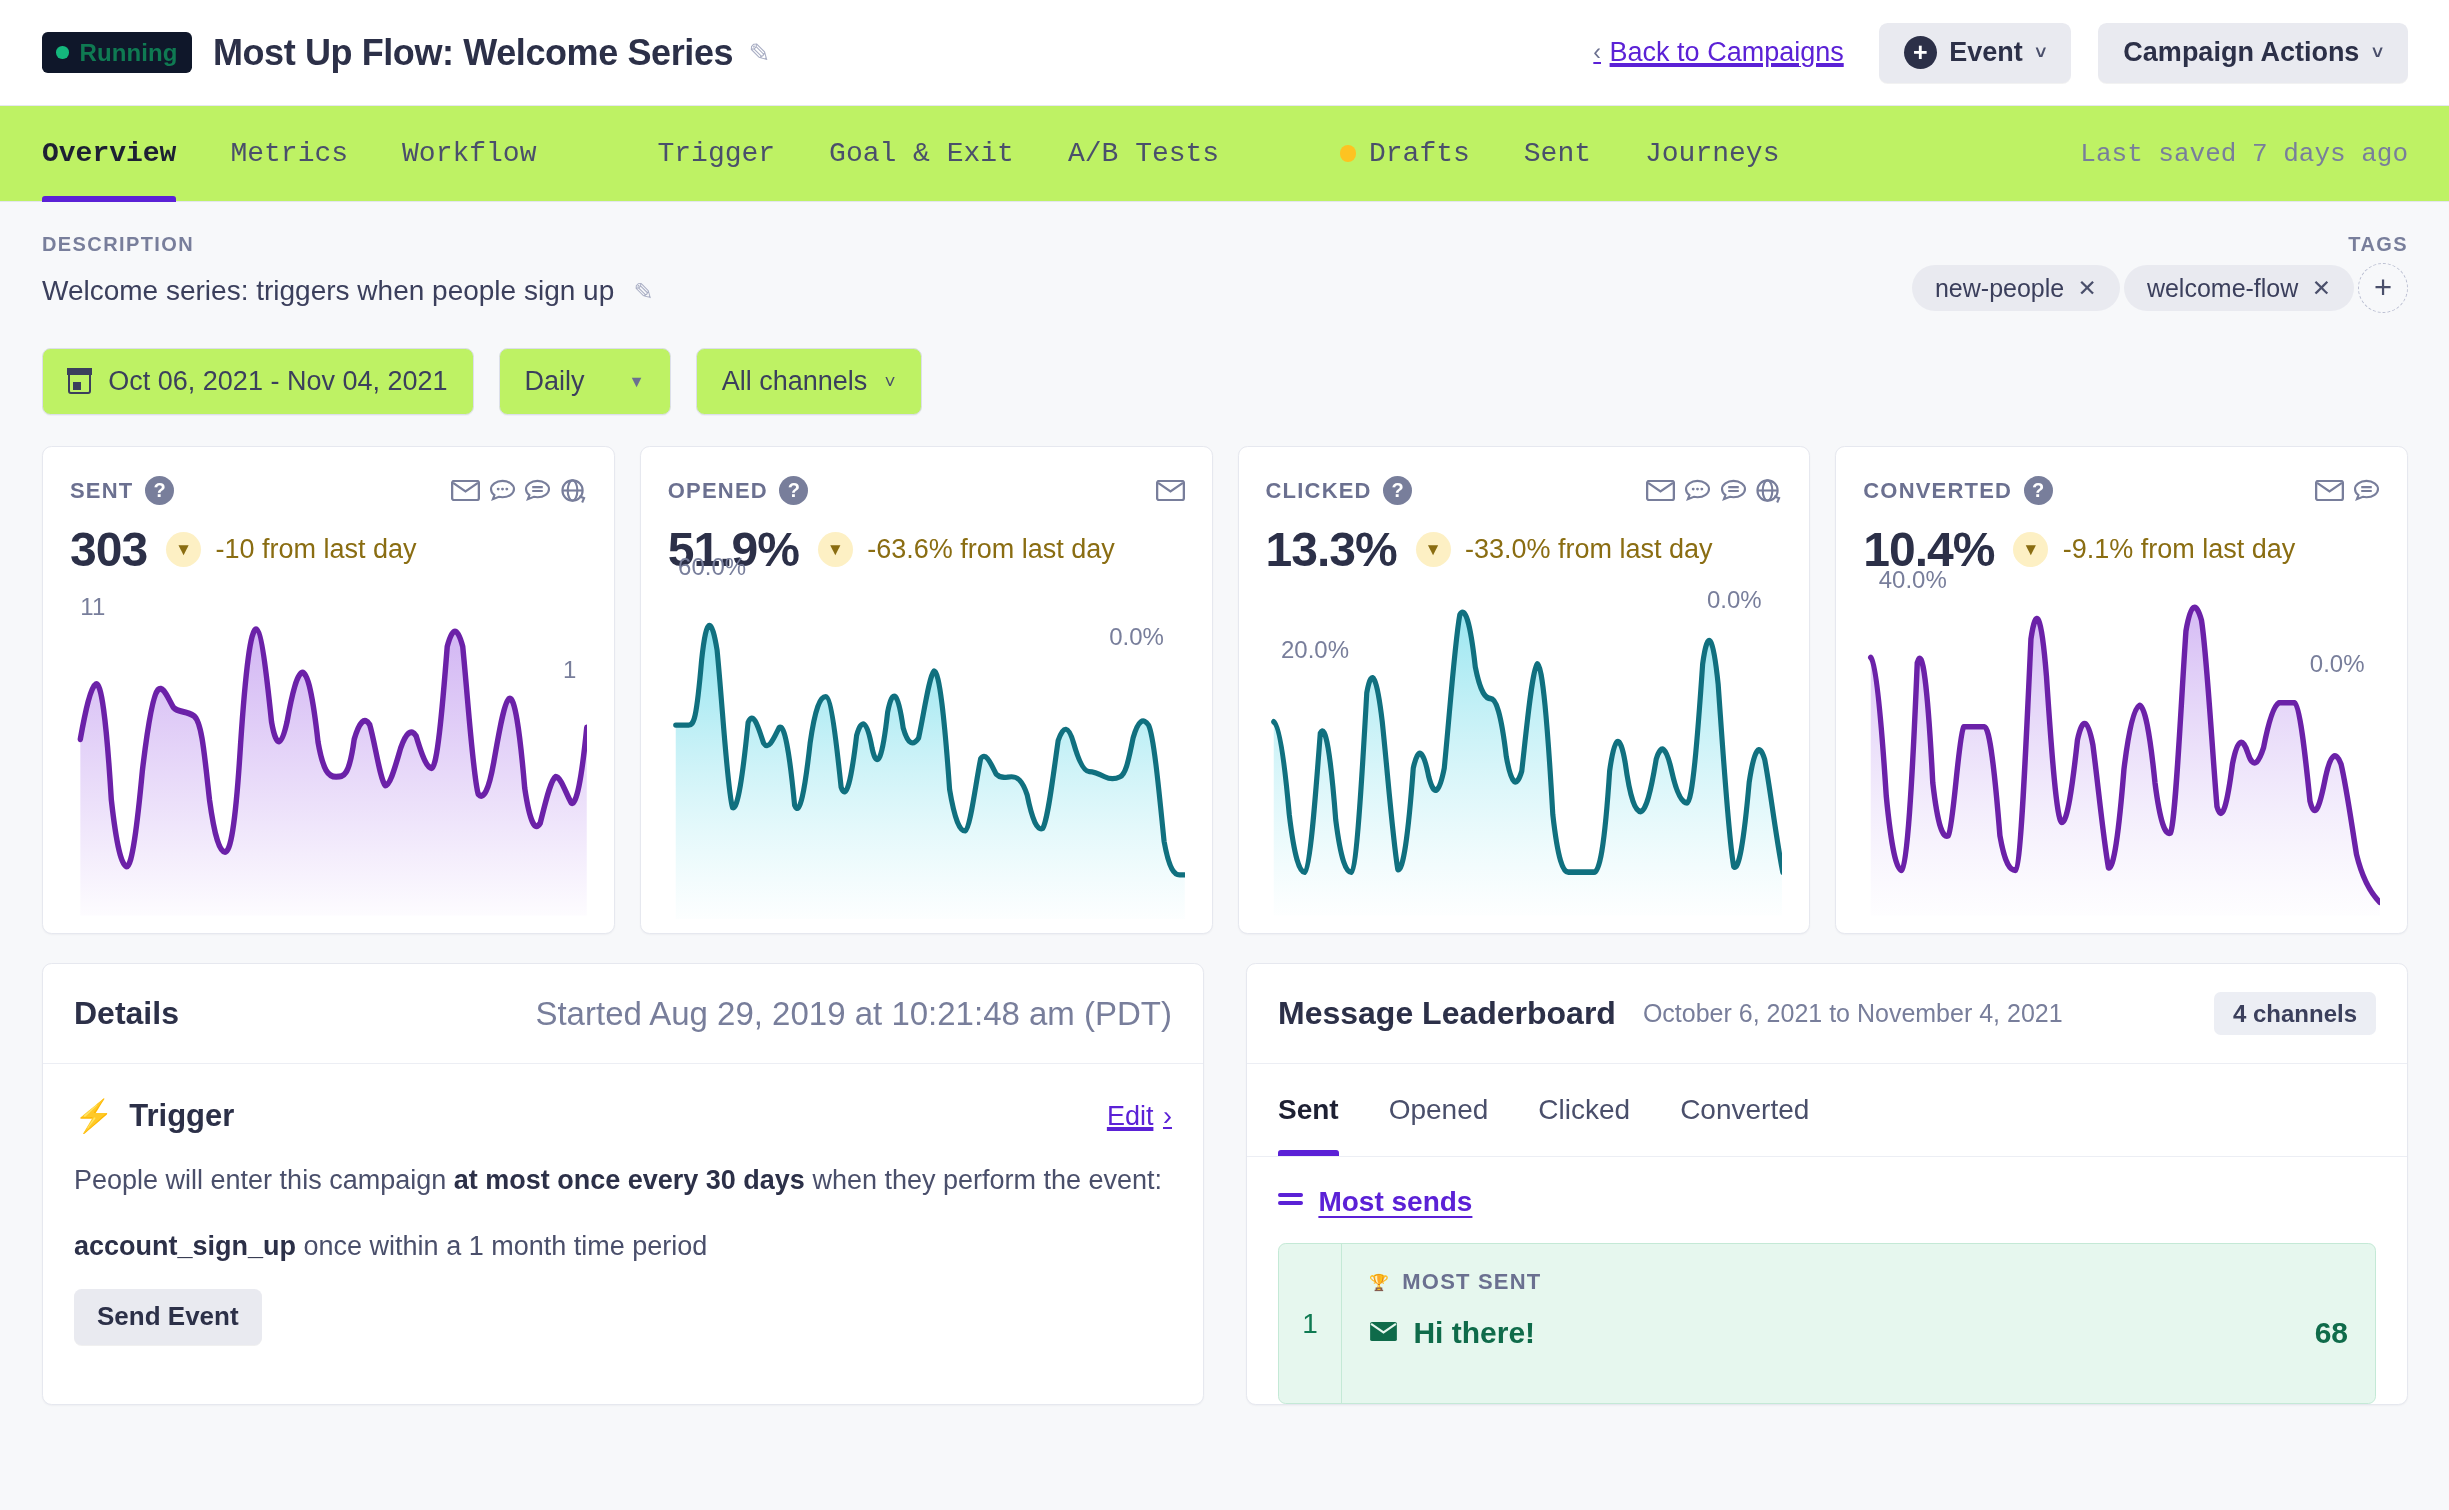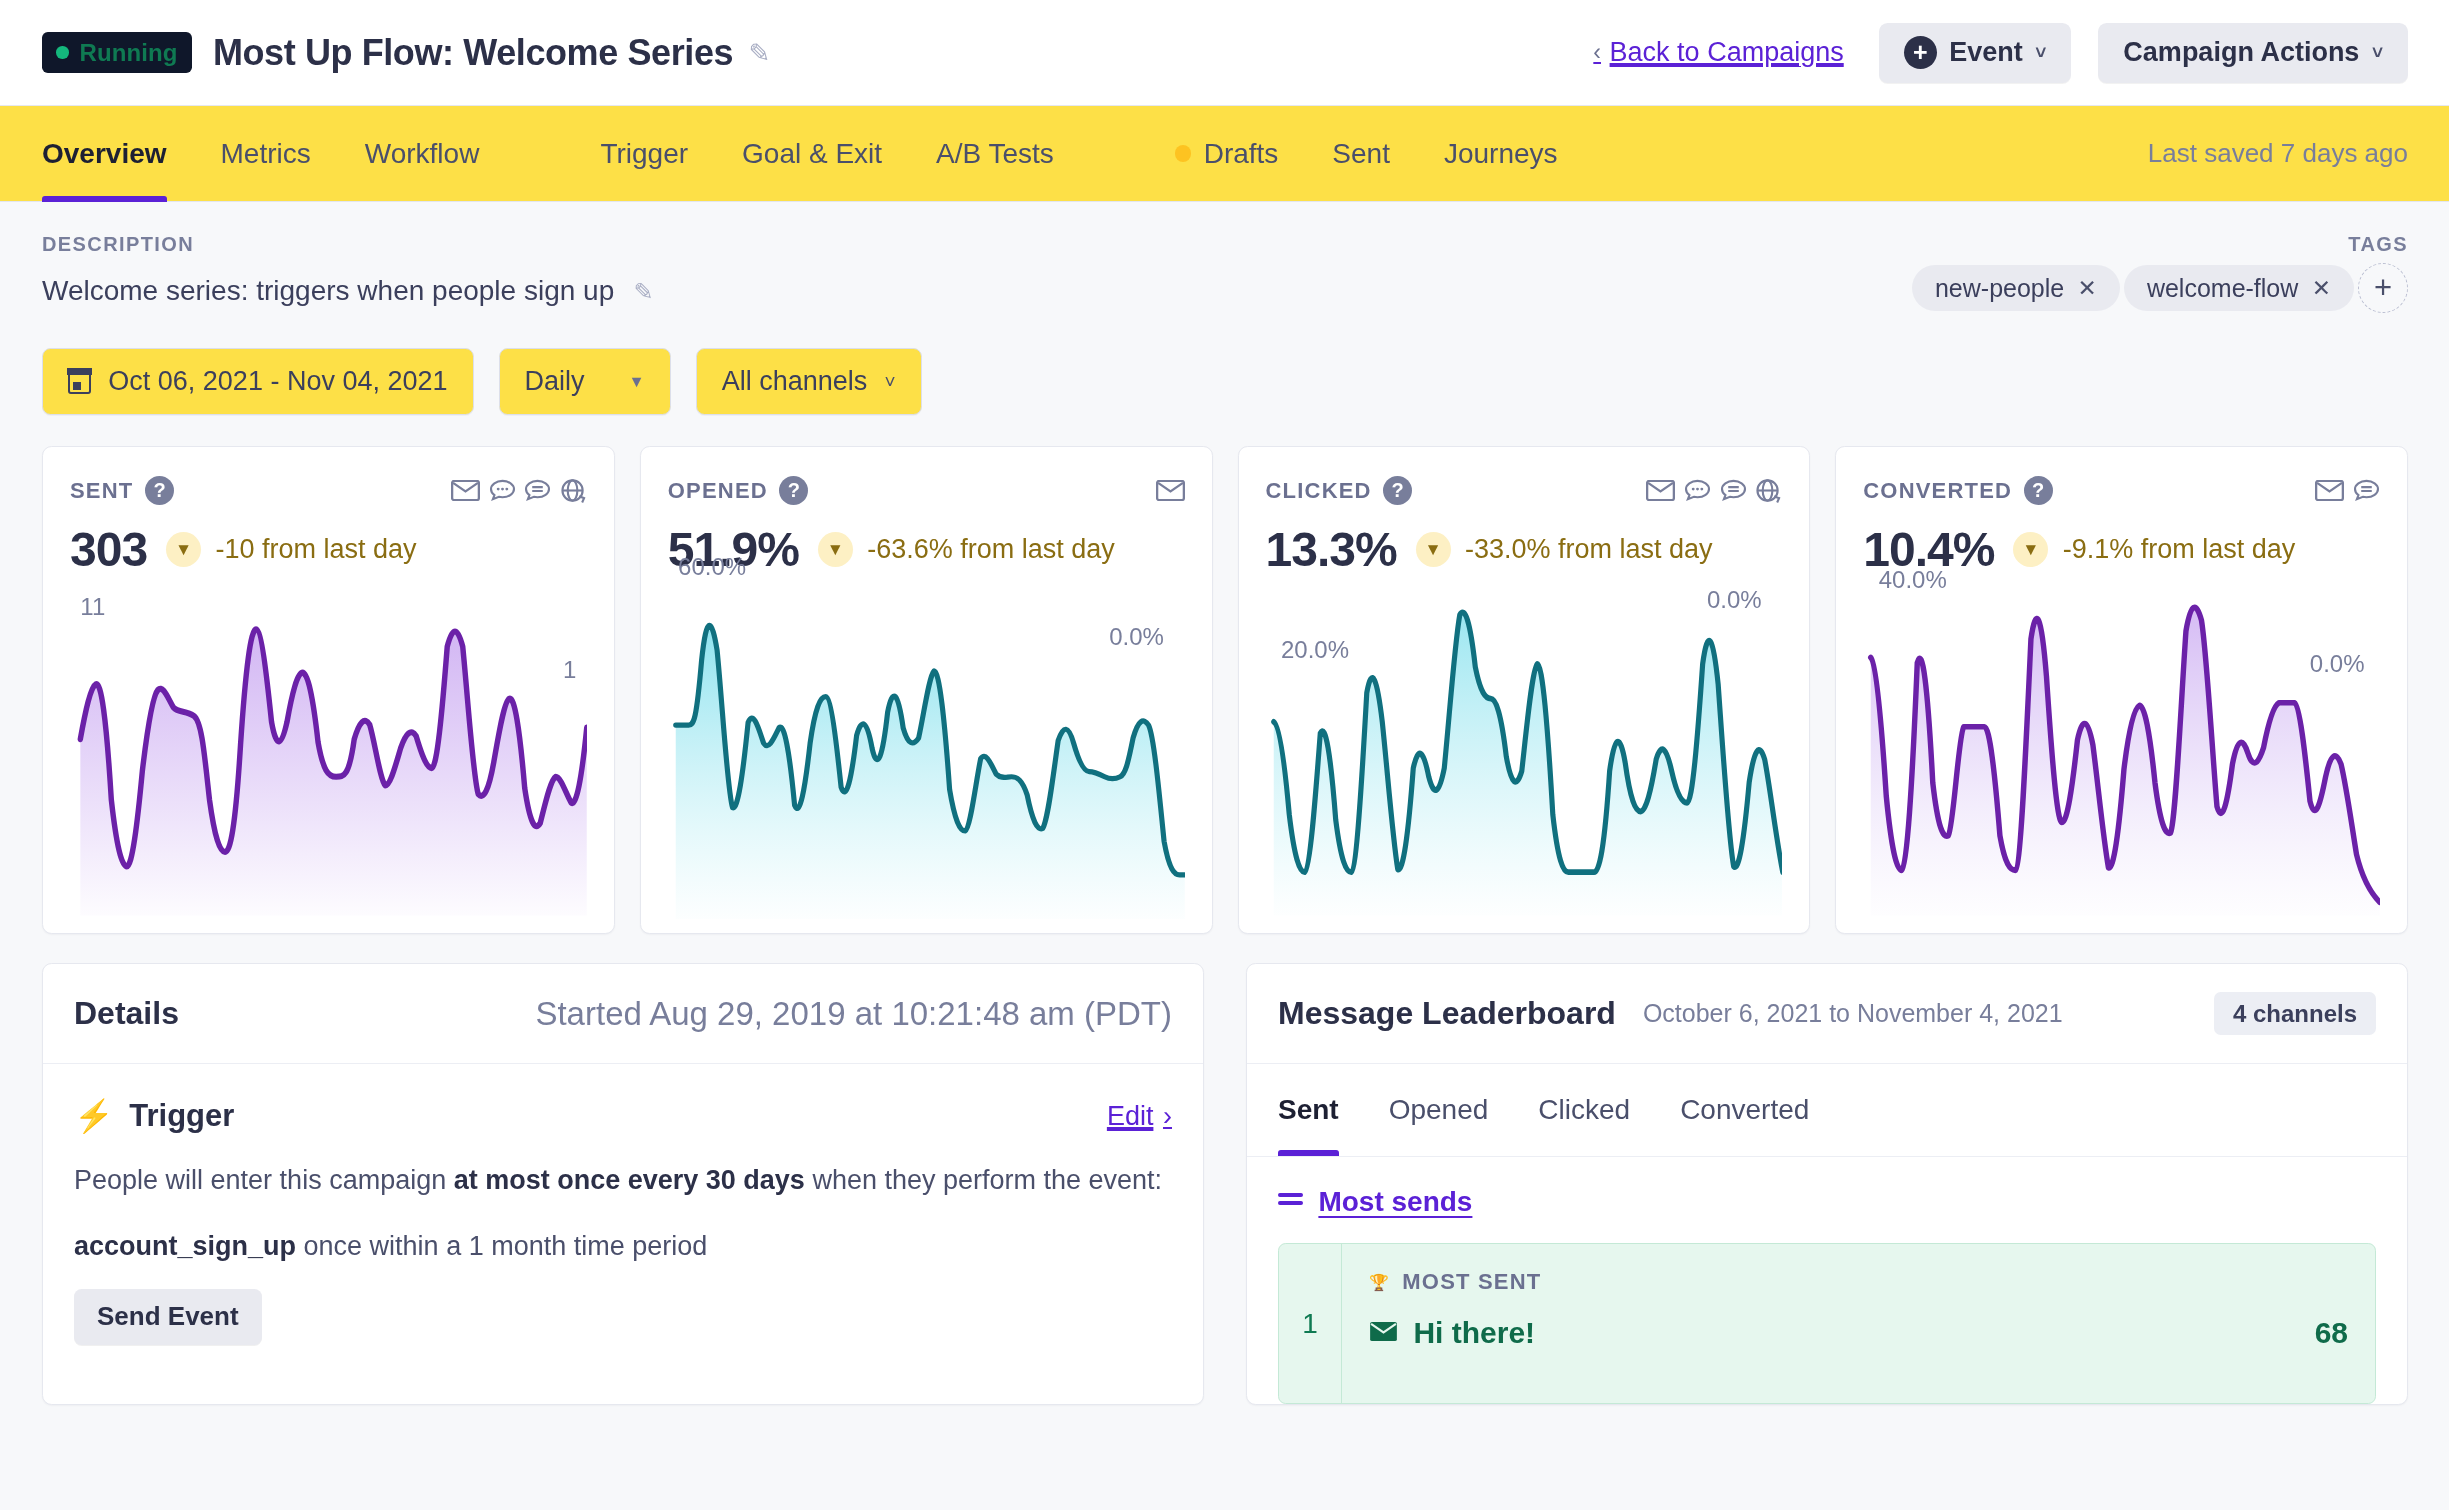--- a/index.html
+++ b/index.html
@@ -54,25 +54,26 @@
     width: 33px; height: 33px; border-radius: 50%;
     background: #2c3048; color: #fff;
     display: inline-flex; align-items: center; justify-content: center;
     font-size: 25px; line-height: 1; font-weight: 700;
   }
   .caret { font-size: 19px; color: #4a4f6b; }
 
   
   .tabbar {
     height: 96px;
-    background: #fde047;
+    background: #bef264;
     border-bottom: 1px solid #e3e6ee;
     display: flex; align-items: center;
     padding: 0 42px;
     position: relative;
+    font-family: Liberation Mono, monospace;
   }
   .tab {
     font-size: 28px; color: #4a4f6b;
     height: 96px; display: flex; align-items: center;
     margin-right: 54px;
     position: relative;
   }
   .tab.active { color: #1d2033; font-weight: 700; }
   .tab.active::after {
     content: ""; position: absolute; left: 0; right: 0; bottom: 0;
@@ -108,21 +109,21 @@
   .tag-add {
     width: 50px; height: 50px; border-radius: 50%;
     border: 1.9px dashed #b9bdd0; color: #4a4f6b;
     display: inline-flex; align-items: center; justify-content: center;
     font-size: 31px; background: transparent;
   }
 
   
   .filters { display: flex; align-items: center; gap: 25px; padding: 35px 42px 0 42px; }
   .ctl {
-    background: #fde047; border: 1px solid #dcdfea; border-radius: 8.6px;
+    background: #bef264; border: 1px solid #dcdfea; border-radius: 8.6px;
     height: 67px; display: inline-flex; align-items: center;
     padding: 0 25px; font-size: 27px; color: #3b3f5c;
     box-shadow: 0 1px 0 rgba(0,0,0,.03);
   }
   .cal-ico {
     width: 23px; height: 25px; border: 2.9px solid #3b3f5c; border-radius: 2.9px;
     position: relative; margin-right: 17.3px;
   }
   .cal-ico::before {
     content:""; position:absolute; left:-2.9px; right:-2.9px; top:-2.9px; height:6.7px; background:#3b3f5c;

